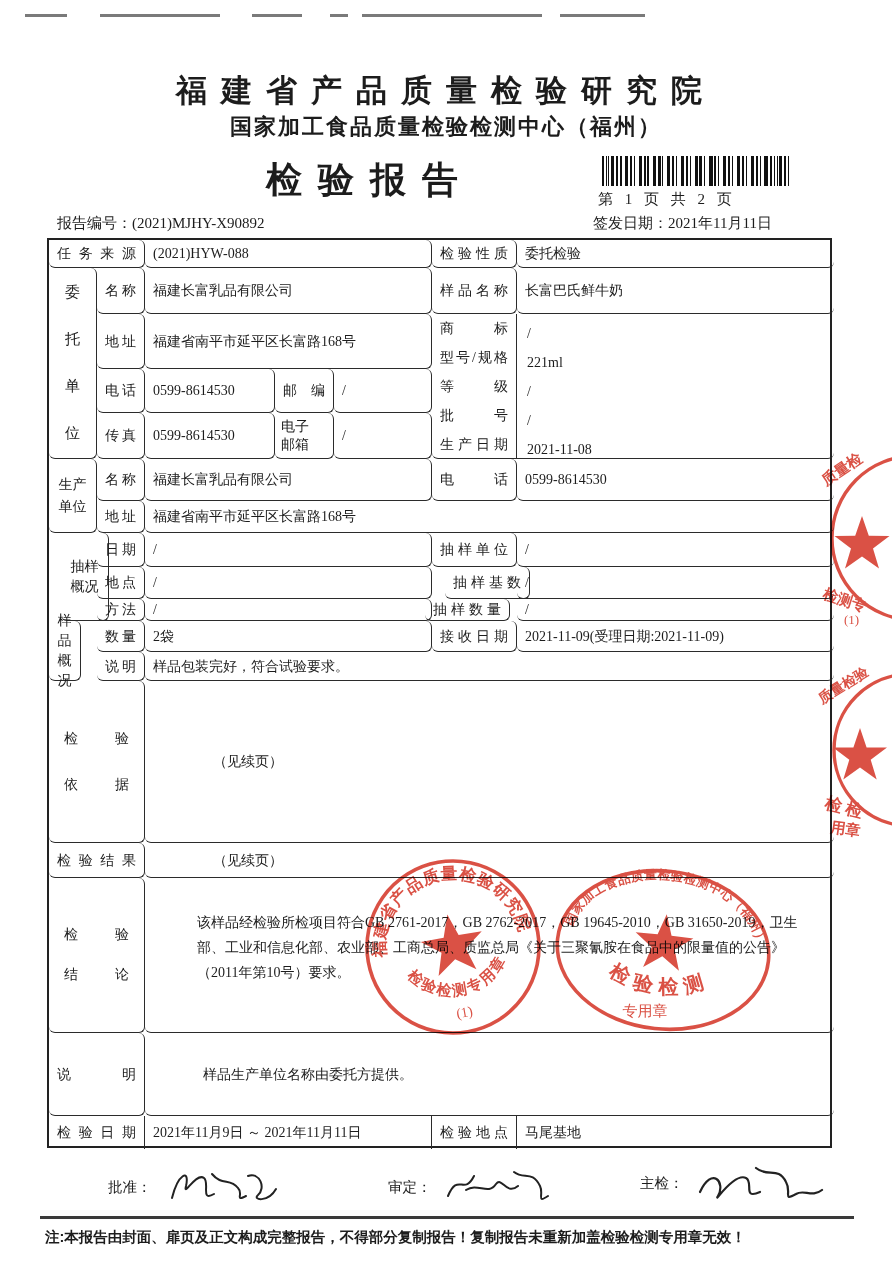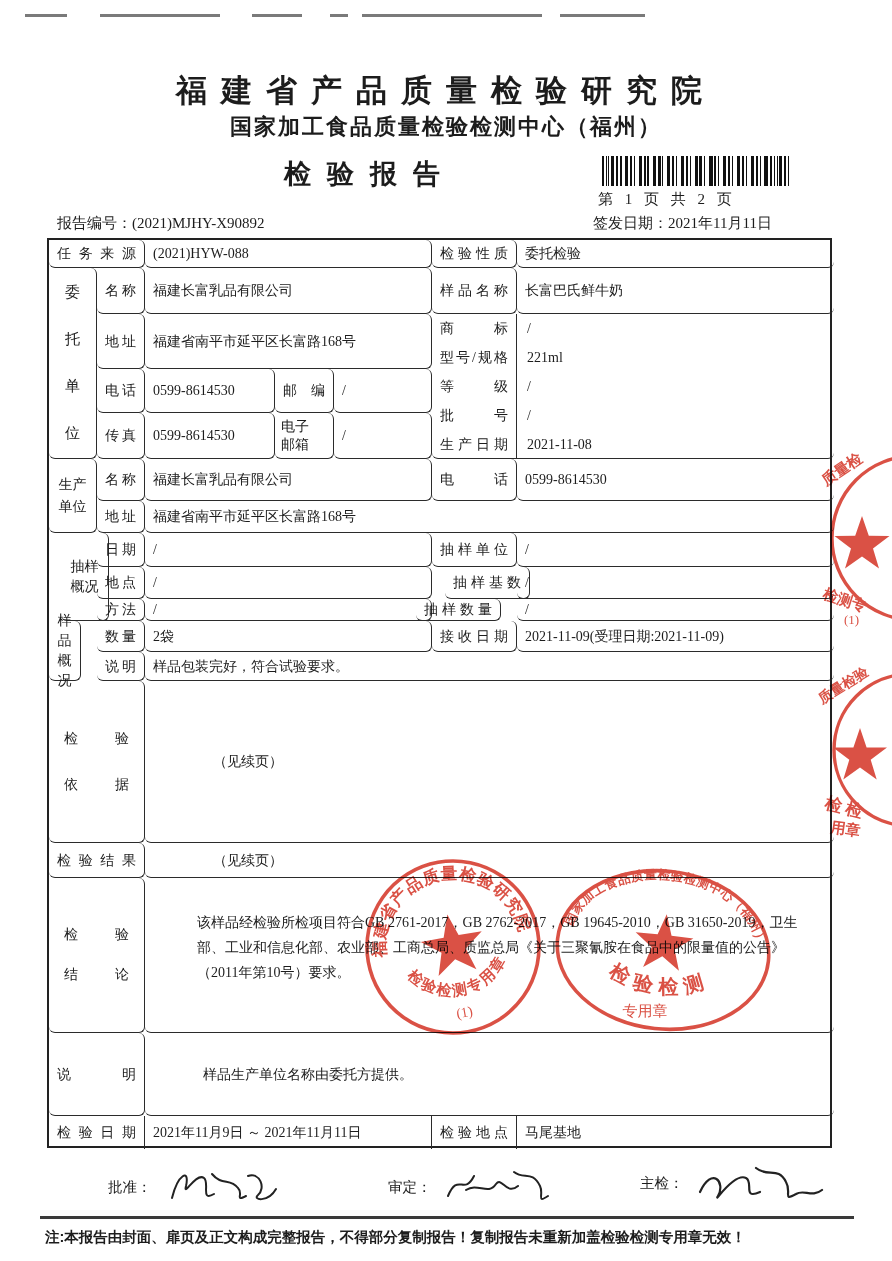--- a/index.html
+++ b/index.html
@@ -4,38 +4,38 @@
 <style>
   html,body{margin:0;padding:0;}
   body{width:892px;height:1261px;position:relative;background:#ffffff;overflow:hidden;
        font-family:"Liberation Serif","DejaVu Serif",serif;color:#1c1c1c;}
   .abs{position:absolute;}
   
   .t1{left:0;top:70px;width:892px;text-align:center;font-size:31px;font-weight:bold;
       letter-spacing:14px;font-family:"Liberation Sans","DejaVu Sans",sans-serif;}
   .t2{left:0;top:112px;width:892px;text-align:center;font-size:22px;font-weight:bold;
       letter-spacing:2px;font-family:"Liberation Sans","DejaVu Sans",sans-serif;}
-  .t3{left:0;top:156px;width:740px;text-align:center;font-size:27px;font-weight:bold;
+  .t3{left:0;top:156px;width:740px;text-align:center;font-size:36px;font-weight:bold;
       letter-spacing:16px;font-family:"Liberation Sans","DejaVu Sans",sans-serif;}
   .barcode{left:602px;top:156px;width:188px;height:30px;
       background:
         repeating-linear-gradient(90deg,#111 0 2px,transparent 2px 4px,#111 4px 5px,transparent 5px 9px,#111 9px 12px,transparent 12px 14px),
         repeating-linear-gradient(90deg,transparent 0 6px,#111 6px 7px,transparent 7px 13px);}
   .pageinfo{left:598px;top:190px;font-size:15px;letter-spacing:4px;}
   .metaline{top:214px;font-size:15px;}
   
   #tbl{left:47px;top:238px;width:785px;height:910px;border:2px solid #222;box-sizing:border-box;}
   .cell{position:absolute;box-sizing:border-box;display:flex;align-items:center;
         padding:2px 8px;font-size:14px;line-height:19px;}
   .br{border-right:1.6px solid #2b2b2b;}
   .bb{border-bottom:1.6px solid #2b2b2b;border-radius:6px;}
   .jl span{display:block;width:100%;text-align:justify;text-align-last:justify;white-space:pre-line;}
   .vgroup{justify-content:center;text-align:center;white-space:pre-line;padding:2px 2px;}
   .pre{white-space:pre-line;}
-  .mini{display:flex;width:100%;height:29px;align-items:center;}
+  .mini{display:flex;width:100%;height:29px;align-items:flex-end;}
   .mini .ml{width:85px;flex:0 0 85px;padding:0 8px;box-sizing:border-box;}
   .mini .mv{padding-left:10px;}
   .minicol{flex-direction:column;padding:0;align-items:stretch;}
   
   .stamp{position:absolute;mix-blend-mode:multiply;opacity:.88;}
   .red{fill:#d5392b;}
   .sig-label{font-size:14.5px;}
   .rule{left:40px;top:1216px;width:814px;height:3px;background:#3a3a3a;}
   .note{left:45px;top:1228px;width:820px;font-size:14.5px;font-weight:bold;
         font-family:"Liberation Sans","DejaVu Sans",sans-serif;}
@@ -170,21 +170,21 @@
   <div class="cell br bb" style="left:96px;top:327px;width:287px;height:32px;">/</div>
   <div class="cell br bb jl" style="left:383px;top:327px;width:85px;height:32px;margin-left:13px;">
       <span>抽样基数</span>
     </div>
   <div class="cell bb" style="left:468px;top:327px;width:317px;height:32px;">/</div>
 
   <div class="cell br bb jl" style="left:48px;top:359px;width:48px;height:22px;">
       <span>方法</span>
     </div>
   <div class="cell br bb" style="left:96px;top:359px;width:287px;height:22px;">/</div>
-  <div class="cell br bb jl" style="left:367px;top:359px;width:85px;height:22px;">
+  <div class="cell br bb jl" style="left:376px;top:359px;width:85px;height:22px;">
       <span>抽样数量</span>
     </div>
   <div class="cell bb" style="left:468px;top:359px;width:317px;height:22px;">/</div>
 
   <div class="cell br bb vgroup" style="left:0;top:381px;width:32px;height:60px;line-height:20px;">样品
 概况</div>
   <div class="cell br bb jl" style="left:48px;top:381px;width:48px;height:31px;">
       <span>数量</span>
     </div>
   <div class="cell br bb" style="left:96px;top:381px;width:287px;height:31px;">2袋</div>

